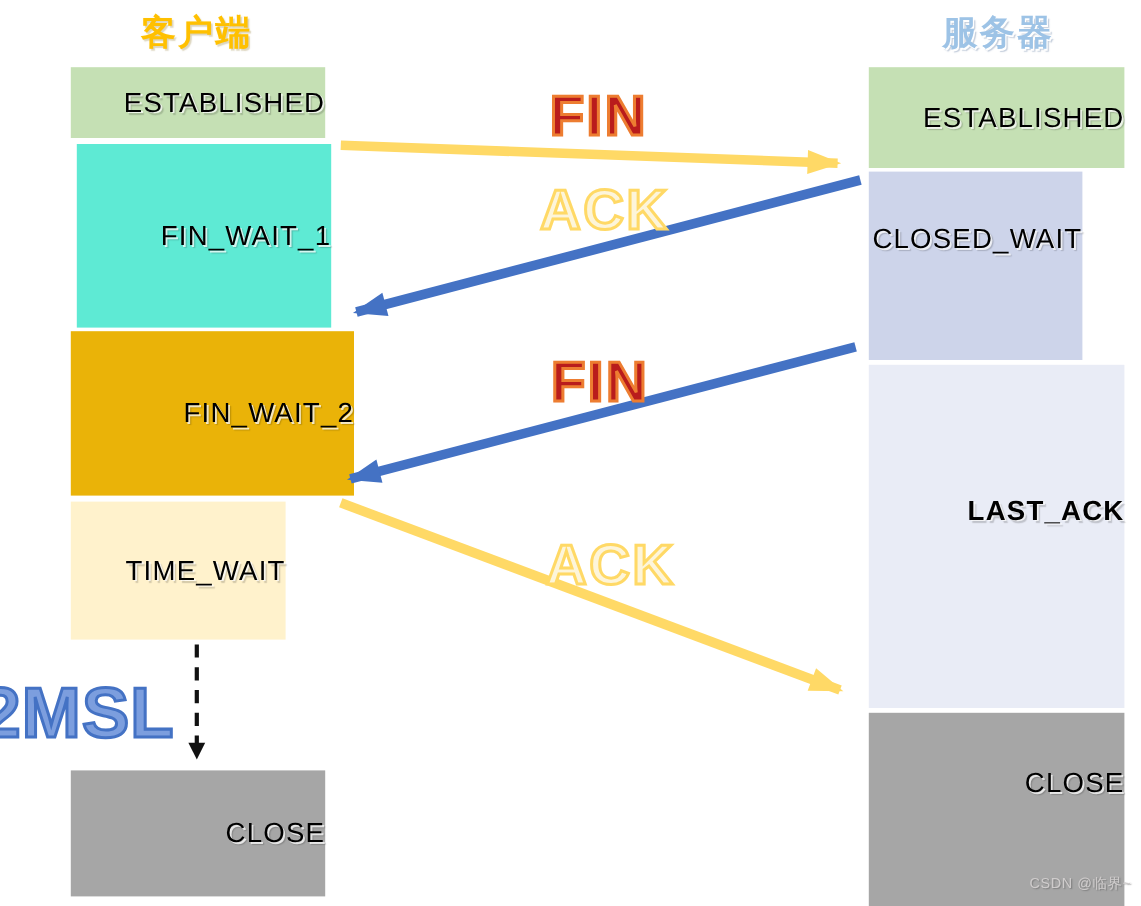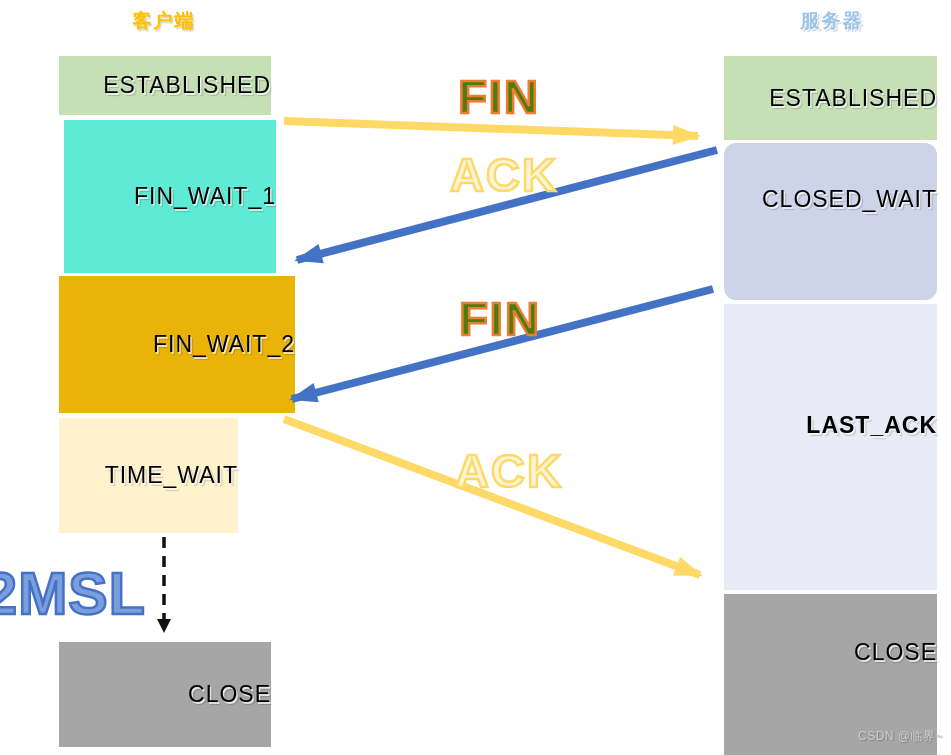--- a/index.html
+++ b/index.html
@@ -11,21 +11,21 @@
     overflow: hidden;
     font-family: "Liberation Sans", "DejaVu Sans", sans-serif;
   }
 
   
   .col-header {
     position: absolute;
     top: 8px;
     width: 220px;
     text-align: center;
-    font-size: 19px;
+    font-size: 29px;
     font-weight: bold;
     letter-spacing: 2px;
   }
   .col-header.client {
     left: 54px;
     color: #FFC000;
     text-shadow: 1.5px 1.5px 1px rgba(120,90,0,0.25), 0 0 1px #fff3c4;
   }
   .col-header.server {
     left: 722px;
@@ -51,21 +51,21 @@
 
   
   .c-established { left: 59px;  top: 56px;  width: 212px; height: 59px;  background: #c5e0b4; }
   .c-finwait1    { left: 64px;  top: 120px; width: 212px; height: 153px; background: #5eead4; }
   .c-finwait2    { left: 59px;  top: 276px; width: 236px; height: 137px; background: #eab308; }
   .c-timewait    { left: 59px;  top: 418px; width: 179px; height: 115px; background: #fff2cc; }
   .c-close       { left: 59px;  top: 642px; width: 212px; height: 105px; background: #a6a6a6; }
 
   
   .s-established { left: 724px; top: 56px;  width: 213px; height: 84px;  background: #c5e0b4; }
-  .s-closedwait  { left: 724px; top: 143px; width: 213px; height: 157px; background: #cdd4ea; border-radius: 12px; }
+  .s-closedwait  { left: 724px; top: 143px; width: 178px; height: 157px; background: #cdd4ea; }
   .s-lastack     { left: 724px; top: 304px; width: 213px; height: 286px; background: #e9ecf6; font-weight: bold; }
   .s-close       { left: 724px; top: 594px; width: 213px; height: 161px; background: #a6a6a6; }
 
   
   svg.arrows {
     position: absolute;
     left: 0; top: 0;
     width: 951px; height: 755px;
     pointer-events: none;
   }
@@ -73,21 +73,21 @@
   
   .msg-label {
     position: absolute;
     transform: translate(-50%, -50%);
     font-size: 47px;
     font-weight: bold;
     letter-spacing: 2px;
     white-space: nowrap;
   }
   .msg-fin {
-    color: #4d7c0f;
+    color: #b91c1c;
     -webkit-text-stroke: 2.5px #ED7D31;
     text-shadow: 0 0 1px #ED7D31;
   }
   .msg-ack {
     color: #fdf5da;
     -webkit-text-stroke: 2.5px #FFD966;
     text-shadow: 0 0 1px #FFD966;
   }
   .msl-label {
     position: absolute;

